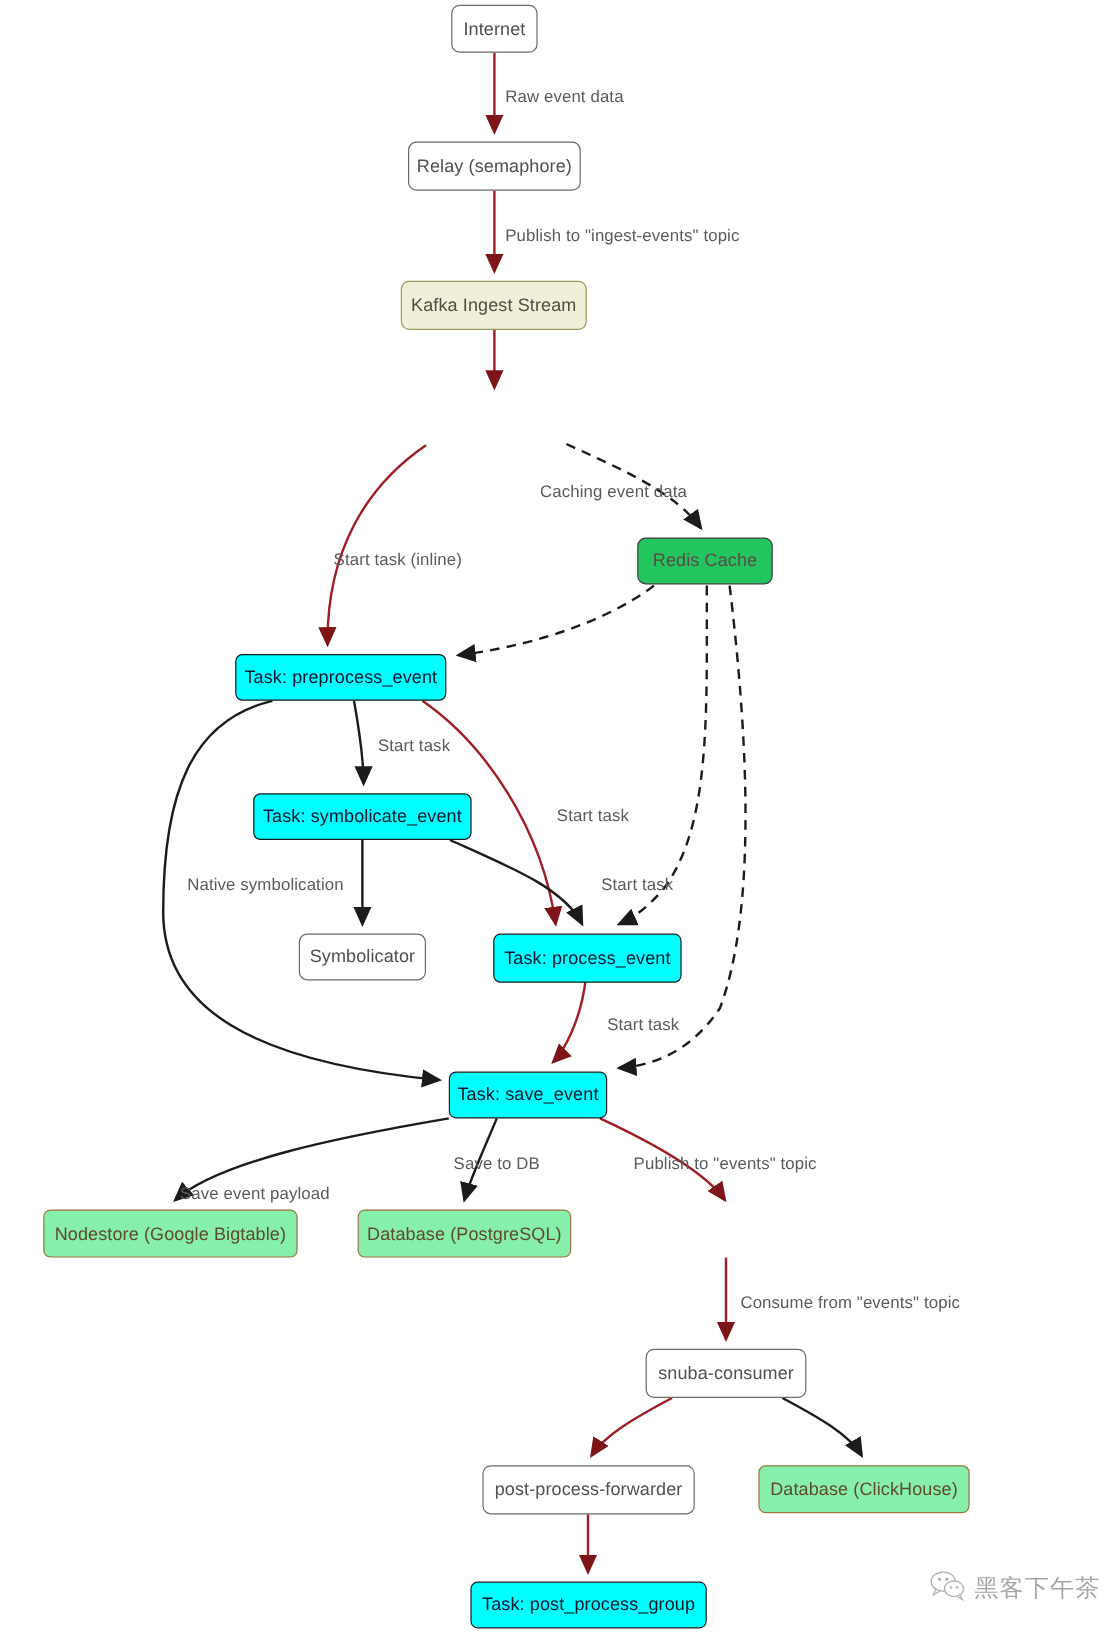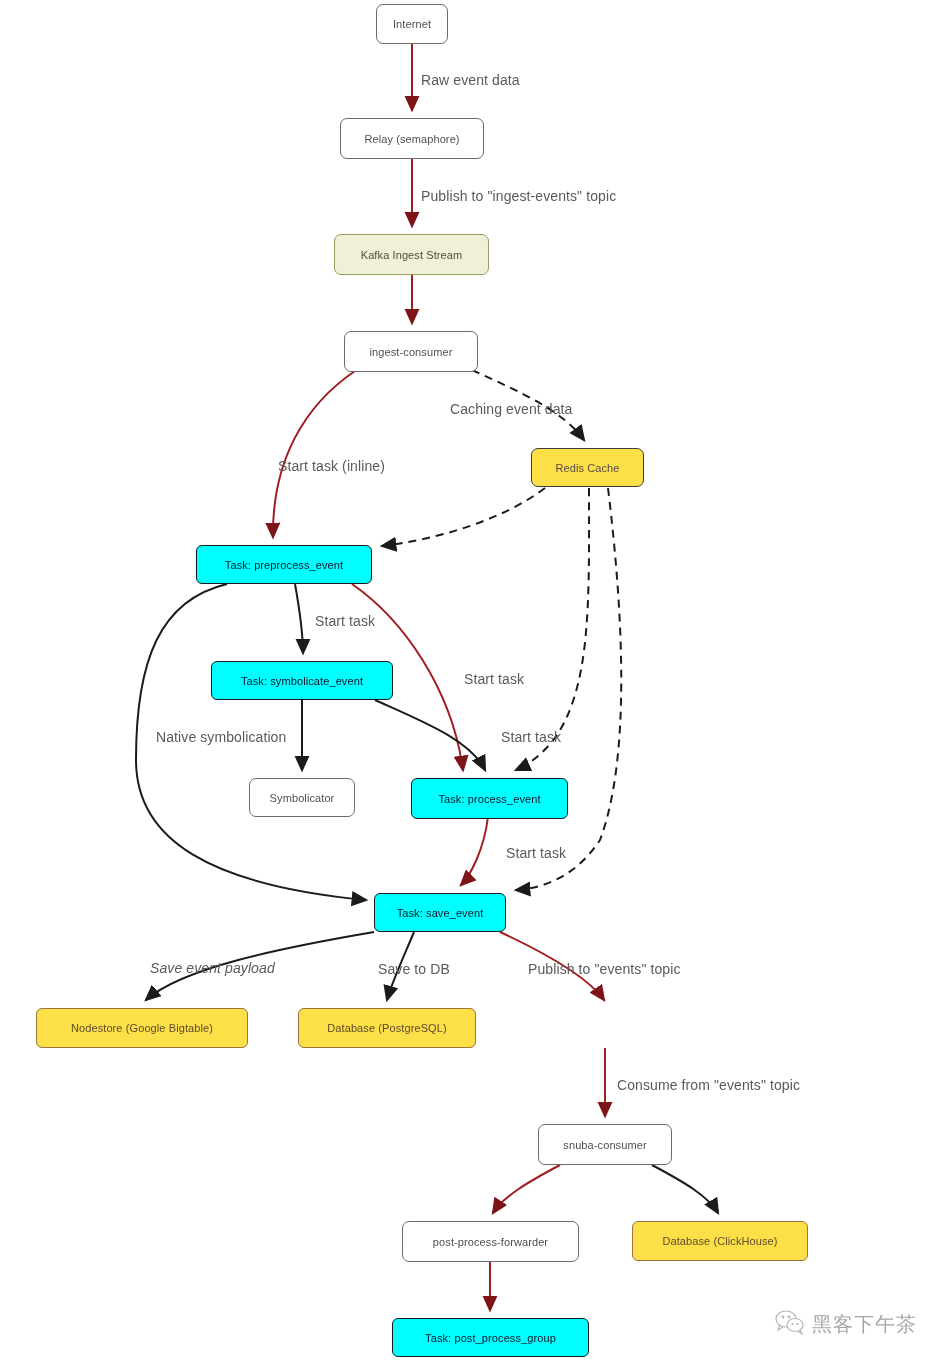--- a/index.html
+++ b/index.html
@@ -27,21 +27,21 @@
   .node {
     position: absolute;
     box-sizing: border-box;
     display: flex;
     align-items: center;
     justify-content: center;
     border-radius: 7px;
     border: 1.4px solid #555555;
     background: #ffffff;
     color: #4a4a4a;
-    font-size: 11px;
+    font-size: 15px;
     letter-spacing: 0.1px;
     white-space: nowrap;
     z-index: 3;
   }
   .node.plain {
     background: #ffffff;
     border-color: #6b6b6b;
     color: #4f4f4f;
   }
   .node.kafka {
@@ -49,26 +49,26 @@
     border-color: #9a9a5e;
     color: #4f4f3d;
   }
   .node.task {
     background: #00ffff;
     border-color: #1b1b1b;
     color: #0f172a;
     border-radius: 6px;
   }
   .node.cache {
-    background: #fde047;
+    background: #22c55e;
     border-color: #3d3d3d;
     color: #5b4a48;
   }
   .node.store {
-    background: #fde047;
+    background: #86efac;
     border-color: #9c7340;
     color: #5f4a2c;
     border-radius: 6px;
   }
   .edge-label {
     position: absolute;
     font-size: 14px;
     color: #5a5a5a;
     white-space: nowrap;
     z-index: 2;
@@ -151,21 +151,20 @@
       <path d="M490,1262 L490,1310" stroke="#a01d22" marker-end="url(#ah-red)"></path>
     </g>
   </svg>
 
   <div class="node plain" style="left:376px;top:4px;width:72px;height:40px;">Internet</div>
 
   <div class="node plain" style="left:340px;top:118px;width:144px;height:41px;">Relay (semaphore)</div>
 
   <div class="node kafka" style="left:334px;top:234px;width:155px;height:41px;">Kafka Ingest Stream</div>
 
-  <div class="node plain" style="left:344px;top:331px;width:134px;height:41px;">ingest-consumer</div>
 
   <div class="node cache" style="left:531px;top:448px;width:113px;height:39px;">Redis Cache</div>
 
   <div class="node task" style="left:196px;top:545px;width:176px;height:39px;">Task: preprocess_event</div>
 
   <div class="node task" style="left:211px;top:661px;width:182px;height:39px;">Task: symbolicate_event</div>
 
   <div class="node plain" style="left:249px;top:778px;width:106px;height:39px;">Symbolicator</div>
 
   <div class="node task" style="left:411px;top:778px;width:157px;height:41px;">Task: process_event</div>
@@ -187,21 +186,21 @@
 
   <div class="edge-label" style="left:421px;top:72px;">Raw event data</div>
   <div class="edge-label" style="left:421px;top:188px;">Publish to "ingest-events" topic</div>
   <div class="edge-label" style="left:450px;top:401px;">Caching event data</div>
   <div class="edge-label" style="left:278px;top:458px;text-align:right;">Start task (inline)</div>
   <div class="edge-label" style="left:315px;top:613px;">Start task</div>
   <div class="edge-label" style="left:464px;top:671px;">Start task</div>
   <div class="edge-label" style="left:156px;top:729px;">Native symbolication</div>
   <div class="edge-label" style="left:501px;top:729px;">Start task</div>
   <div class="edge-label" style="left:506px;top:845px;">Start task</div>
-  <div class="edge-label" style="left:150px;top:960px;font-style:italic;">Save event payload</div>
+  <div class="edge-label" style="left:150px;top:986px;">Save event payload</div>
   <div class="edge-label" style="left:378px;top:961px;">Save to DB</div>
   <div class="edge-label" style="left:528px;top:961px;">Publish to "events" topic</div>
   <div class="edge-label" style="left:617px;top:1077px;">Consume from "events" topic</div>
 
   <div id="watermark">
     <span>
       <svg width="30" height="26" viewBox="0 0 30 26" xmlns="http://www.w3.org/2000/svg">
         <ellipse cx="11" cy="10" rx="10" ry="8" fill="none" stroke="#8a8a8a" stroke-width="1.2"></ellipse>
         <path d="M5,16 L3,21 L8,18" fill="none" stroke="#8a8a8a" stroke-width="1.2"></path>
         <circle cx="8" cy="8" r="1.4" fill="#8a8a8a"></circle>

